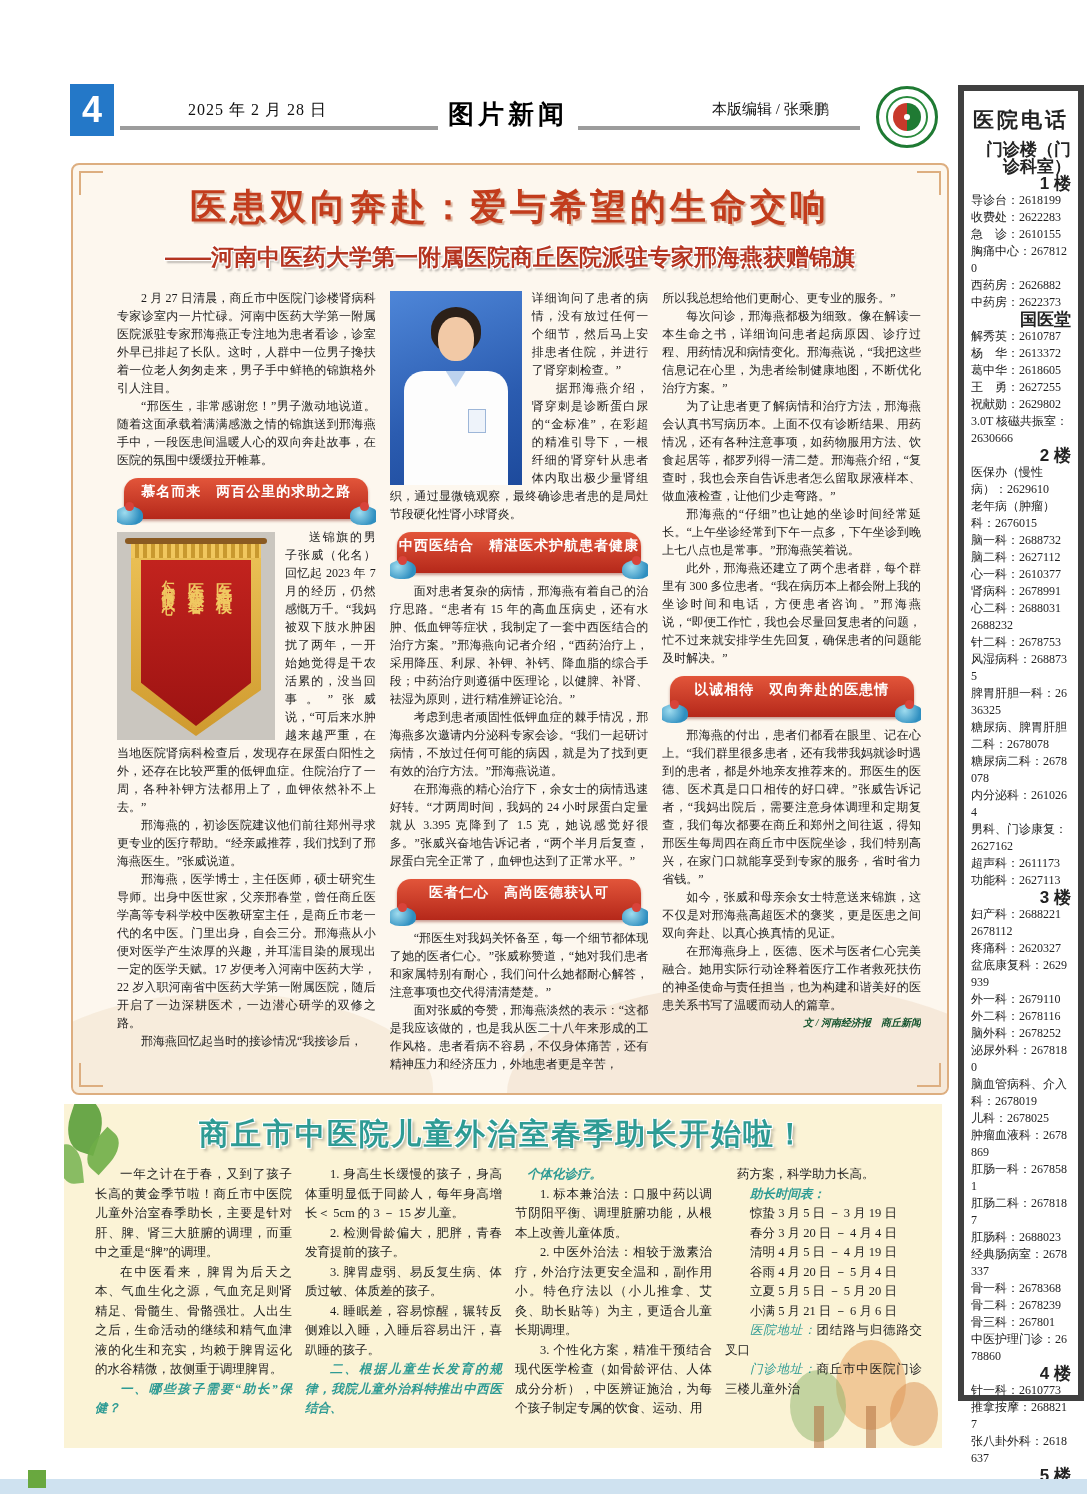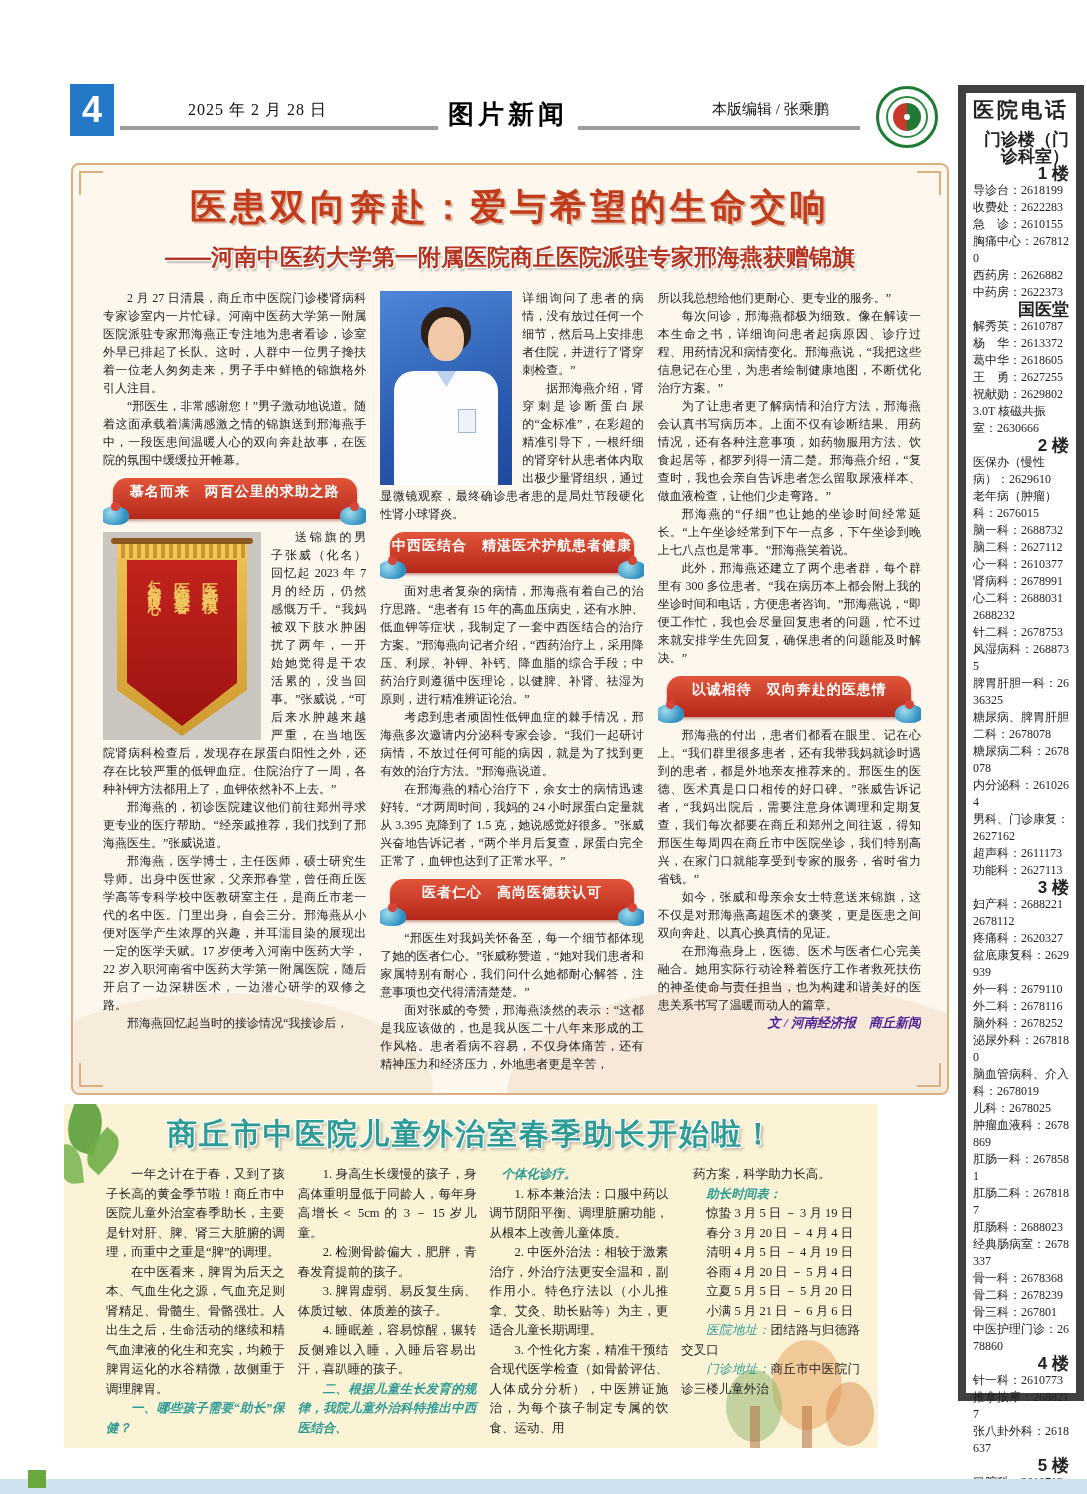--- a/index.html
+++ b/index.html
@@ -17,22 +17,22 @@
          font:bold 26px/36px "Liberation Sans",sans-serif;letter-spacing:4px;color:#000;}
   .h-editor{position:absolute;left:712px;top:100px;font-size:15px;color:#111;}
   .logo{position:absolute;left:876px;top:86px;width:62px;height:62px;border-radius:50%;
         border:3px solid #1f7a33;background:#fff;box-sizing:border-box;}
   .logo .ring{position:absolute;left:7px;top:7px;right:7px;bottom:7px;border-radius:50%;border:2px solid #2a8a3d;}
   .logo .core{position:absolute;left:14px;top:14px;width:28px;height:28px;border-radius:50%;
               background:linear-gradient(90deg,#c8392b 50%,#1f7a33 50%);}
   .logo .core:after{content:"";position:absolute;left:11px;top:11px;width:6px;height:6px;border-radius:50%;background:#fff;}
 
   
-  .sidebar{position:absolute;left:958px;top:85px;width:126px;height:1316px;border:8px solid #404040;
-           box-sizing:border-box;padding:2px 7px;font-size:12px;line-height:17px;background:#fff;}
+  .sidebar{position:absolute;left:958px;top:85px;width:126px;height:1316px;border:6px solid #404040;
+           box-sizing:border-box;padding:14px 7px;font-size:12px;line-height:17px;background:#fff;}
   .sb-title{font:bold 21px/30px "Liberation Sans",sans-serif;letter-spacing:3px;text-align:center;margin-bottom:6px;}
   .sb-row{word-break:break-all;}
   .sb-row.t-h{font-family:"Liberation Sans",sans-serif;font-weight:bold;font-size:17px;text-align:right;}
   .sb-num{font-family:"Liberation Serif",serif;}
 
   
   .frame{position:absolute;left:71px;top:163px;width:878px;height:932px;box-sizing:border-box;
          background:#fdf7ee;border:2px solid #ddae80;border-radius:8px;overflow:hidden;}
   .frame .mound{position:absolute;border-radius:50%;opacity:.55;}
   .mound.m1{left:-60px;bottom:-90px;width:420px;height:190px;background:#f3e3cd;}
@@ -40,25 +40,25 @@
   .corner{position:absolute;width:22px;height:22px;border:2px solid #ddae80;}
   .corner.tl{left:6px;top:6px;border-right:none;border-bottom:none;}
   .corner.tr{right:6px;top:6px;border-left:none;border-bottom:none;}
   .corner.bl{left:6px;bottom:6px;border-right:none;border-top:none;}
   .corner.br{right:6px;bottom:6px;border-left:none;border-top:none;}
 
   .m-title{position:relative;text-align:center;margin-top:18px;font-weight:bold;font-size:36px;letter-spacing:4px;
            color:#c23c1c;text-shadow:2px 2px 1px rgba(150,60,20,.35);}
   .m-sub{position:relative;text-align:center;margin-top:10px;font:bold 23px "Liberation Sans",sans-serif;color:#b43420;
          text-shadow:1px 1px 0 #fff,-1px 1px 0 #fff,1px -1px 0 #fff,-1px -1px 0 #fff,2px 3px 2px rgba(0,0,0,.25);}
-  .cols{position:relative;display:flex;gap:14px;padding:16px 26px 0 30px;}
+  .cols{position:relative;display:flex;gap:14px;padding:16px 26px 0 44px;}
   .col{width:266px;height:800px;overflow:hidden;font-size:12px;line-height:18px;text-align:justify;color:#1d1d1d;}
   .col p{margin:0;text-indent:2em;}
   .col p.ni{text-indent:0;}
-  .credit{text-align:right;margin-top:4px;font-size:13px;font-style:italic;font-weight:bold;color:#4c1d95;text-indent:0!important;}
+  .credit{text-align:right;margin-top:4px;font-size:10px;font-style:italic;font-weight:bold;color:#14532d;text-indent:0!important;}
 
   
   .banner-wrap{position:relative;margin:9px 2px;}
   .banner{position:relative;margin:0 auto;width:244px;height:41px;border-radius:14px;
           background:linear-gradient(#e2553a,#b5281a);box-shadow:0 2px 3px rgba(120,20,10,.4);
           color:#fff;font:bold 14px/27px "Liberation Sans",sans-serif;text-align:center;letter-spacing:1px;}
   .cloud{position:absolute;bottom:-6px;width:28px;height:19px;border-radius:55% 55% 45% 45%;
          background:radial-gradient(circle at 35% 35%,#9fdcef,#2f8fc0 70%);}
   .cloud.l{left:-4px;}
   .cloud.r{right:-4px;}
@@ -80,25 +80,25 @@
   
   .docphoto{float:left;width:132px;height:194px;margin:2px 10px 2px 0;position:relative;overflow:hidden;
             background:linear-gradient(160deg,#4e86d8,#2b5cb0 60%,#1d4a9c);}
   .d-hair{position:absolute;left:41px;top:16px;width:50px;height:46px;background:#2c2018;border-radius:50% 50% 42% 42%;}
   .d-head{position:absolute;left:48px;top:26px;width:36px;height:44px;background:#f2c9a6;border-radius:48% 48% 46% 46%;}
   .d-coat{position:absolute;left:14px;top:80px;width:104px;height:114px;background:#fdfdfd;border-radius:20px 20px 0 0;}
   .d-collar{position:absolute;left:56px;top:80px;width:20px;height:16px;background:#bcd2ee;clip-path:polygon(0 0,100% 0,50% 100%);}
   .d-badge{position:absolute;left:78px;top:118px;width:16px;height:22px;background:#eef3fa;border:1px solid #9db6d8;}
 
   
-  .bpanel{position:absolute;left:64px;top:1104px;width:814px;height:344px;background:#fbf3d6;overflow:hidden;}
+  .bpanel{position:absolute;left:64px;top:1104px;width:878px;height:344px;background:#fbf3d6;overflow:hidden;}
   .b-title{position:relative;text-align:center;margin-top:10px;font:bold 30px "Liberation Sans",sans-serif;
            color:#2e9b94;letter-spacing:2px;
            text-shadow:1px 1px 0 #fff,-1px -1px 0 #fff,1px -1px 0 #fff,-1px 1px 0 #fff,3px 3px 3px rgba(0,0,0,.25);}
-  .b-cols{position:relative;display:flex;gap:13px;padding:10px 18px 0 42px;}
+  .b-cols{position:relative;display:flex;gap:13px;padding:10px 18px 0 31px;}
   .b-col{width:197px;font-size:12.5px;line-height:19.5px;text-align:justify;color:#1d1d1d;}
   .b-col p{margin:0;text-indent:2em;}
   .b-col p.ni{text-indent:0;margin-left:12px;}
   .teal{color:#2e9b94;font-weight:bold;font-style:italic;}
   .b-addr-label{color:#2e9b94;font-weight:normal;font-style:italic;}
   .leaf{position:absolute;background:#5a9e3a;border-radius:0 60% 0 60%;opacity:.9;}
   .leaf.l1{left:4px;top:-4px;width:34px;height:52px;transform:rotate(18deg);}
   .leaf.l2{left:26px;top:26px;width:26px;height:42px;transform:rotate(42deg);background:#6fae47;}
   .leaf.l3{left:-6px;top:40px;width:24px;height:40px;transform:rotate(-6deg);background:#7cb657;}
   .tree{position:absolute;opacity:.5;border-radius:50%;}

